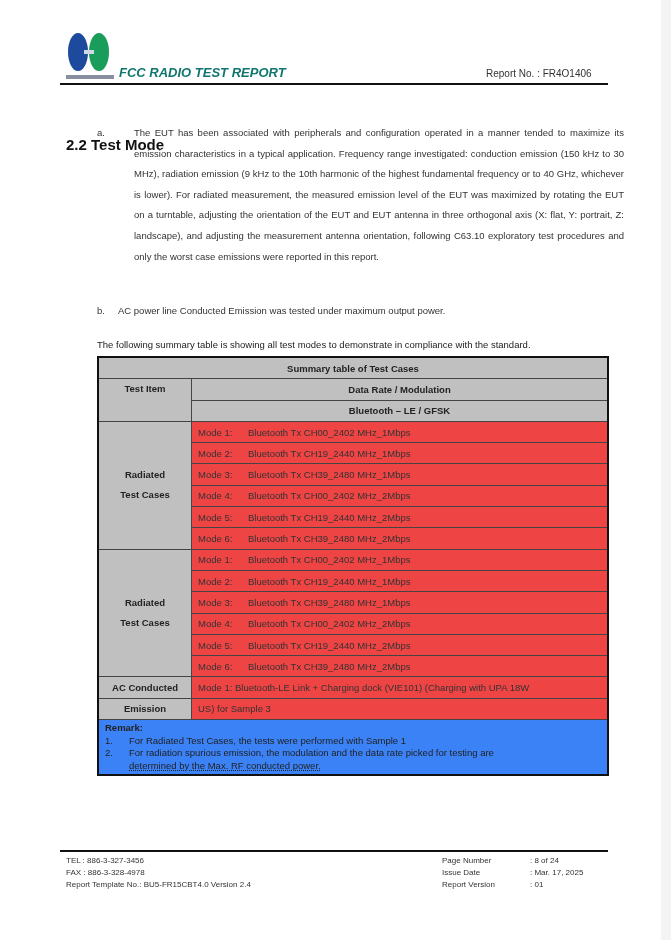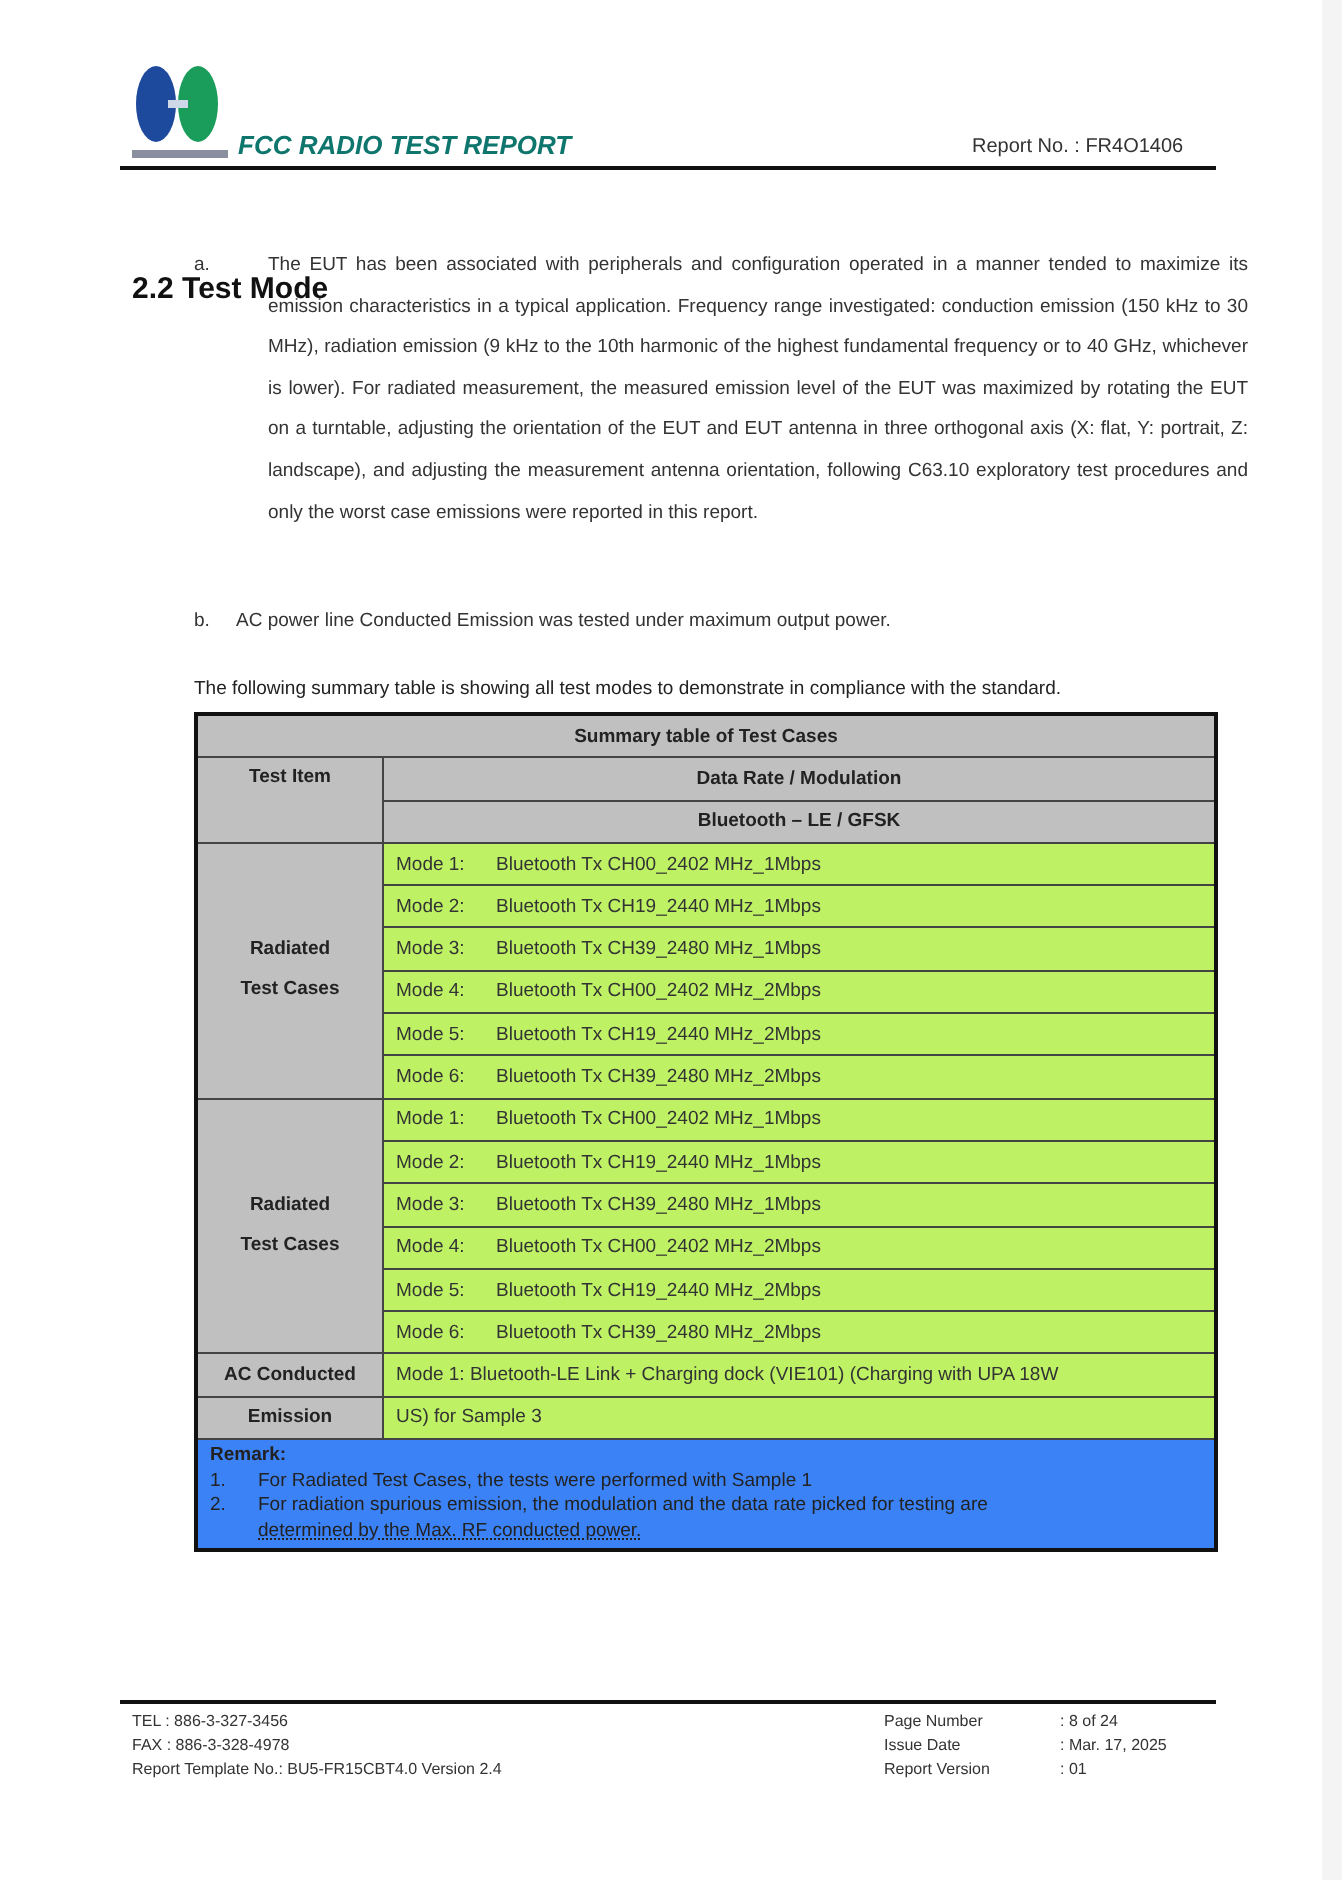--- a/index.html
+++ b/index.html
@@ -20,21 +20,21 @@
   #pa-mark { left:97px; top:127px; }
   #pa-text { left:102px; top:123px; width:490px; text-align:justify;margin-left:32px; }
   #pb-mark { left:97px; top:305px; }
   #pb-text { left:118px; top:301px; width:490px; }
   #intro { left:97px; top:339px; font-size:9.5px; color:#222; }
   
   #tbl { left:97px; top:356px; width:512px; border:2px solid #111; border-collapse:collapse; font-size:9.5px; }
   #tbl td { border:1px solid #444; padding:0; height:20.3px; }
   .g { background:#c0c0c0; text-align:center; font-weight:bold; color:#222; }
   .left-col { width:92px; }
-  .mode { padding-left:6px !important; color:#333; background:#bef264; }
+  .mode { padding-left:6px !important; color:#333; background:#ef4444; }
   .mode span.k { display:inline-block; width:50px; }
   .group-label { line-height:20px; }
   #tbl tr.sep td { border-top:1.5px solid #111; }
   .remark { background:#3b82f6; font-size:9.5px; padding:2px 6px !important; line-height:12.5px; color:#222; }
   .remark .r-title { font-weight:bold; }
   .remark .item { display:flex; }
   .remark .num { width:24px; flex:none; }
   .remark .u { text-decoration:underline dotted; }
   
   #ftr-rule { left:60px; top:850px; width:548px; height:2px; background:#111; }

